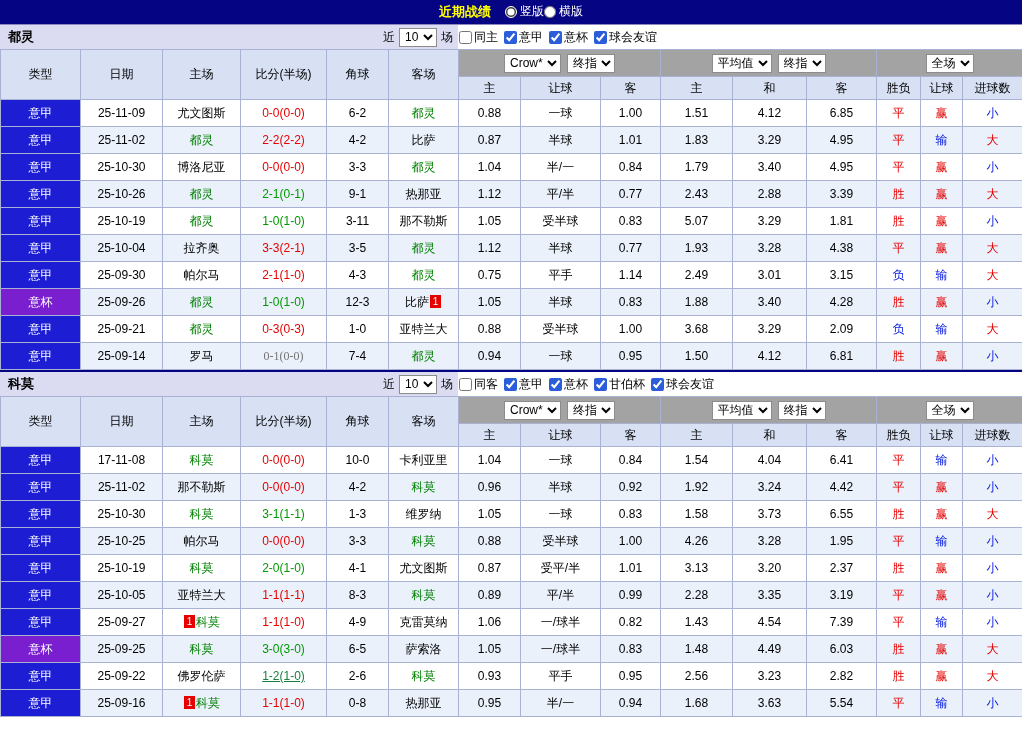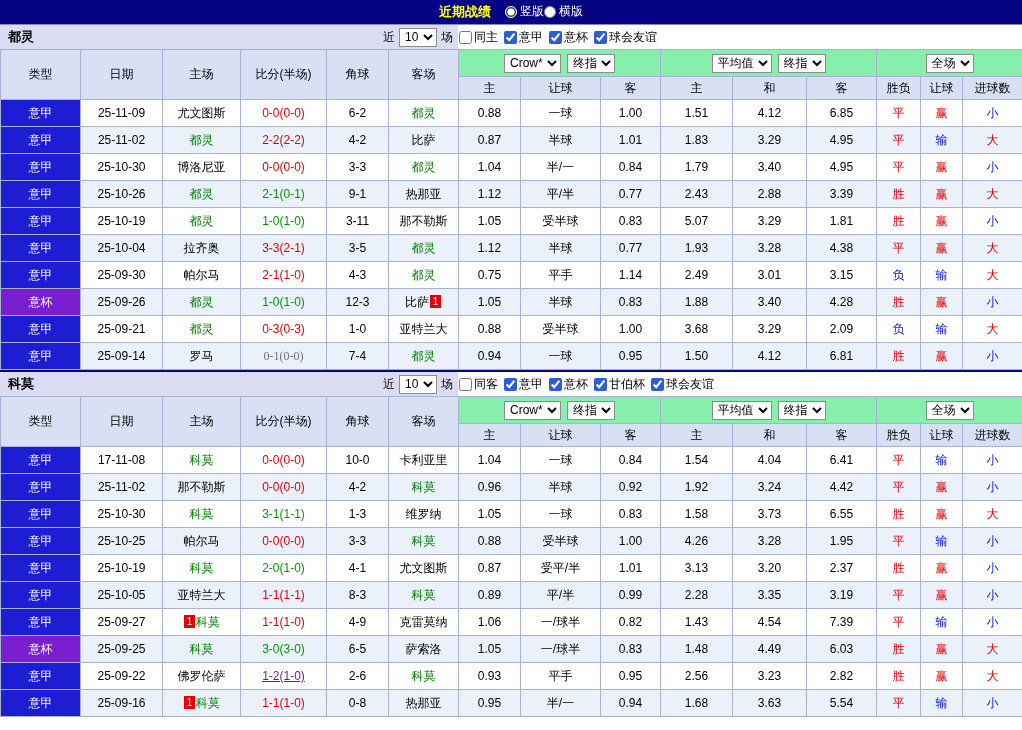--- a/index.html
+++ b/index.html
@@ -70,21 +70,21 @@
     border:1px solid #a9b2d4;
     text-align:center;
     vertical-align:middle;
     padding:0;
     overflow:hidden;
     white-space:nowrap;
     font-weight:normal;
     font-size:12px;
   }
   table.grid th{background:#d8e1f4;height:22px;}
-  table.grid th.dd{background:#86efac;height:26px;}
+  table.grid th.dd{background:#a3a3a3;height:26px;}
   table.grid th.dd select{margin:0 3px;}
   tr.data td{height:26px;}
   tr.data.alt{background:#eaf1fb;}
   td.league{color:#fff;font-weight:bold;}
   .rc{
     display:inline-block;
     background:#e60000;
     color:#fff;
     font-size:10px;
     line-height:13px;
@@ -562,21 +562,21 @@
             <td>4.49</td>
             <td>6.03</td>
             <td style="color: rgb(230, 0, 0);">胜</td>
             <td style="color: rgb(230, 0, 0);">赢</td>
             <td style="color: rgb(230, 0, 0);">大</td>
           </tr>
           <tr class="data">
             <td class="league" style="background: rgb(29, 29, 211);">意甲</td>
             <td>25-09-22</td>
             <td><span>佛罗伦萨</span></td>
-            <td style="color: #701a75; text-decoration: underline;">1-2(1-0)</td>
+            <td style="color: #15803d; text-decoration: underline;">1-2(1-0)</td>
             <td>2-6</td>
             <td><span style="color: rgb(0, 128, 0);">科莫</span></td>
             <td>0.93</td>
             <td>平手</td>
             <td>0.95</td>
             <td>2.56</td>
             <td>3.23</td>
             <td>2.82</td>
             <td style="color: rgb(230, 0, 0);">胜</td>
             <td style="color: rgb(230, 0, 0);">赢</td>

